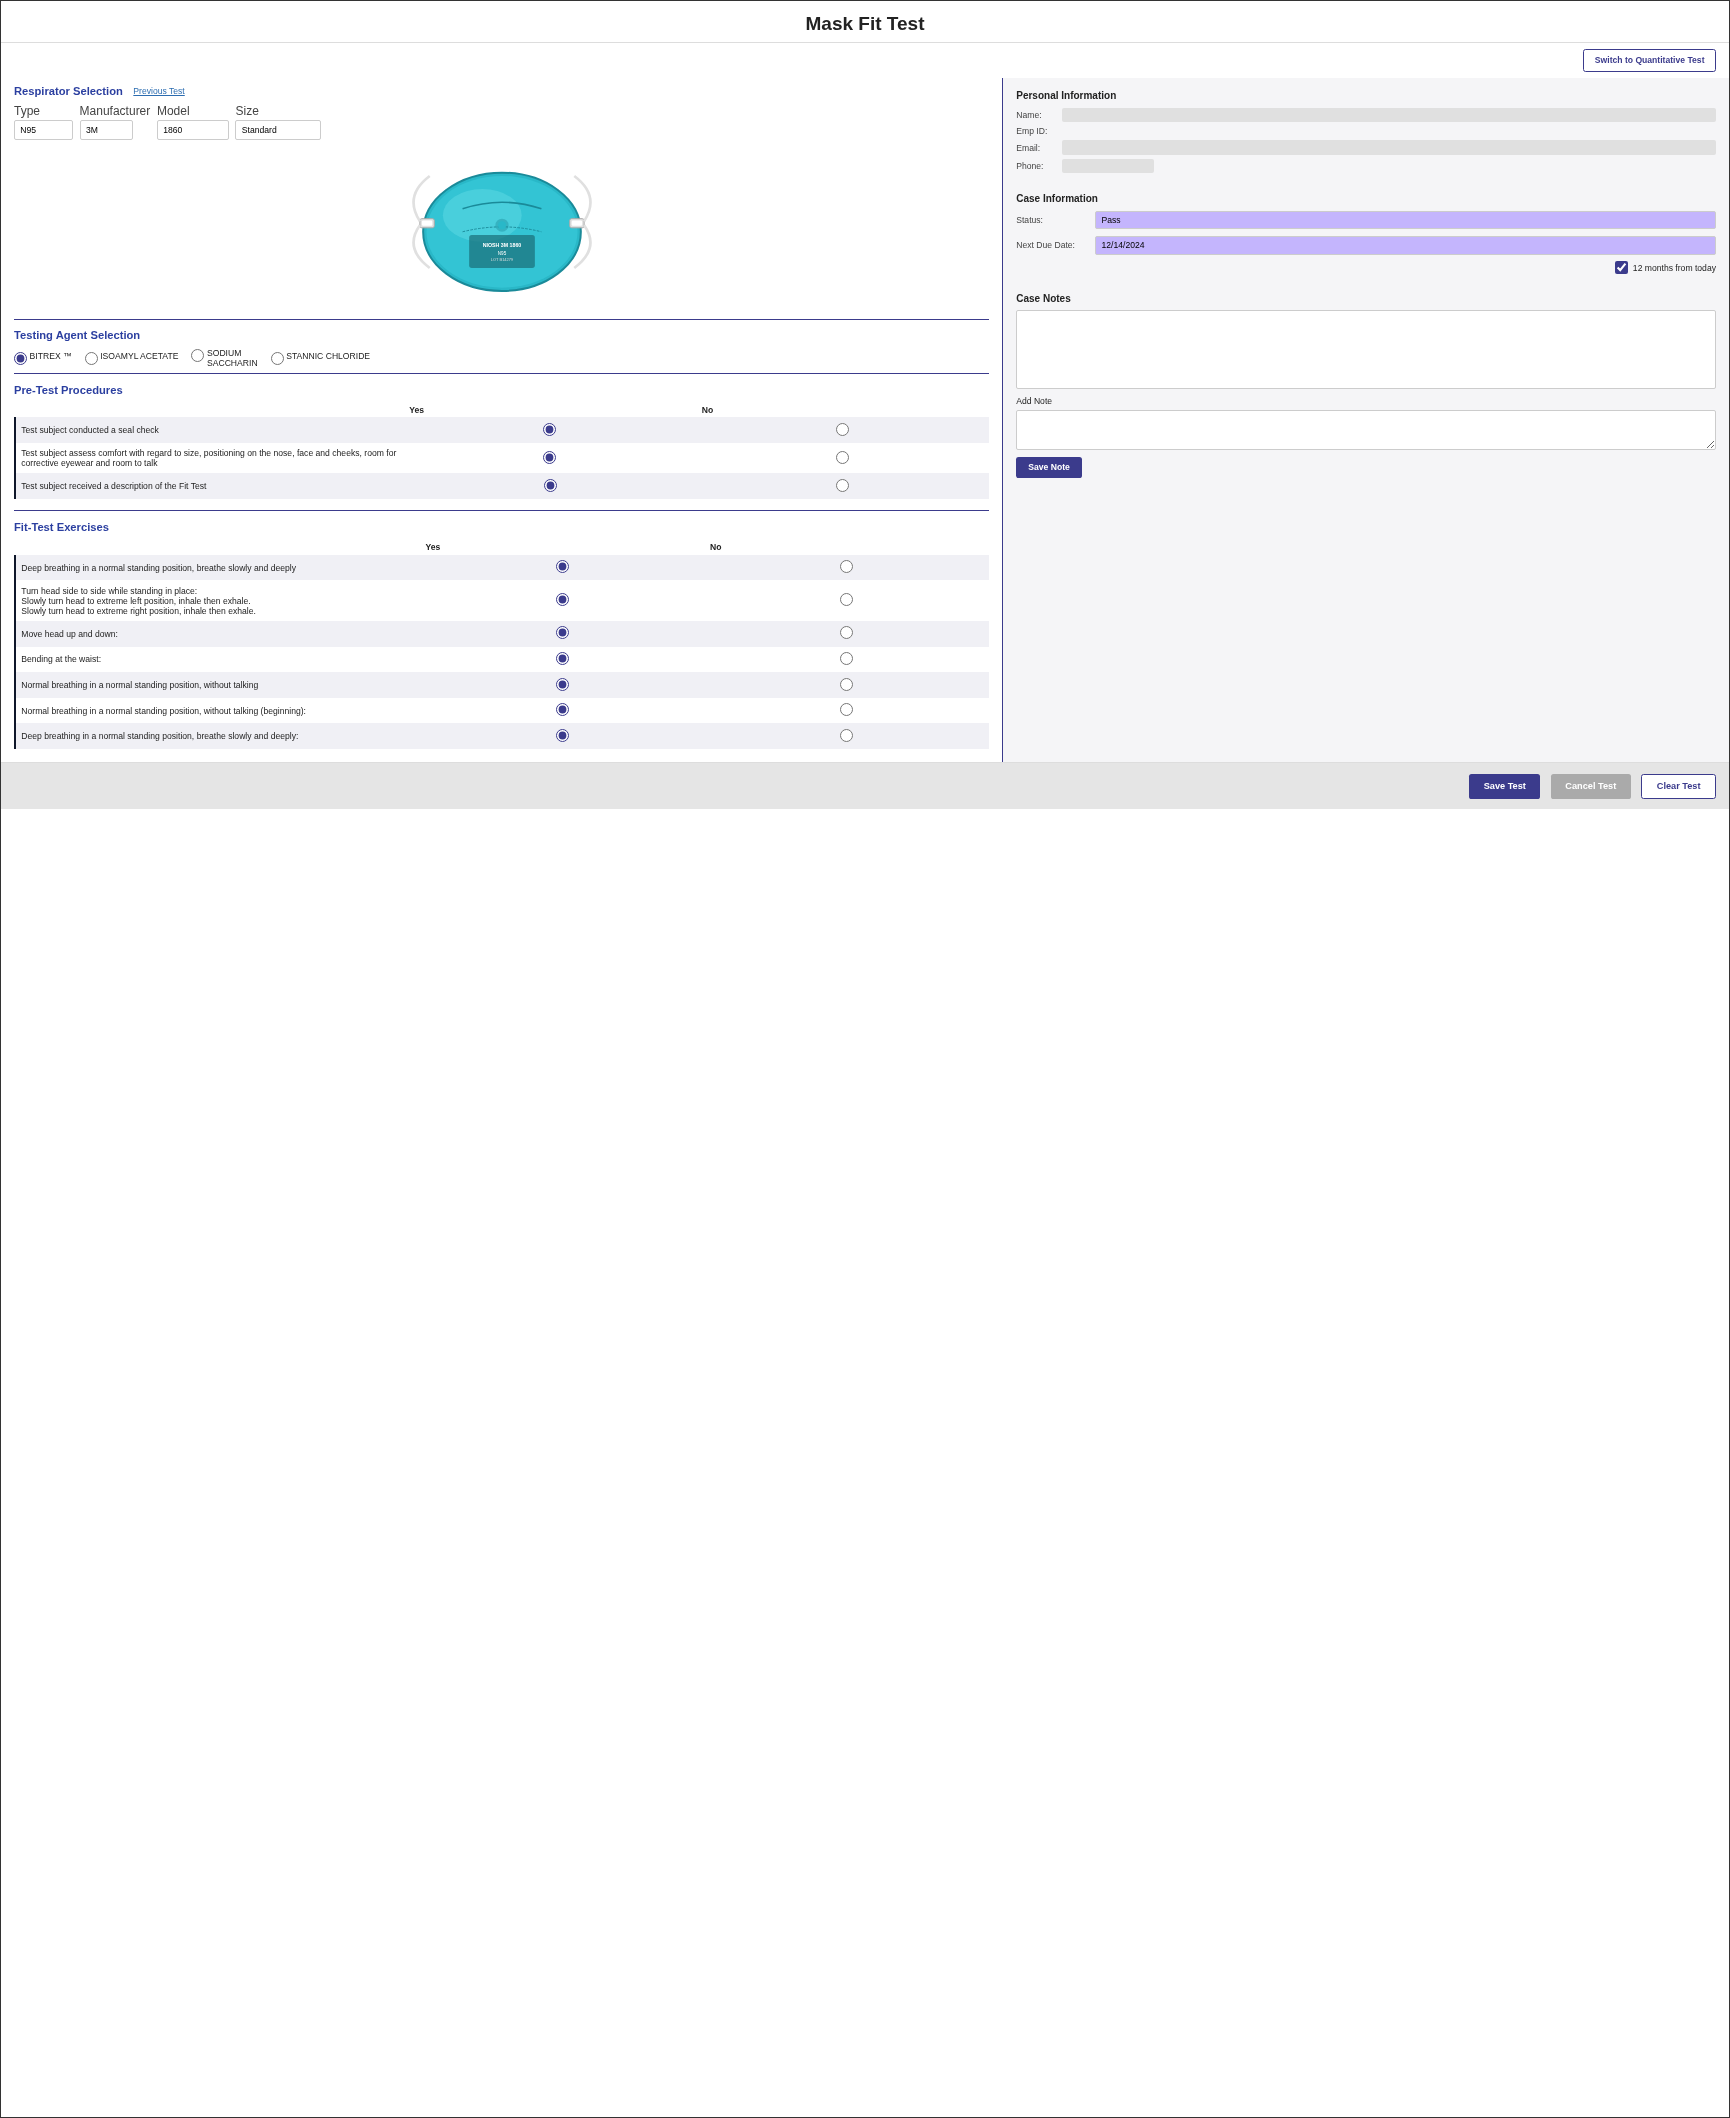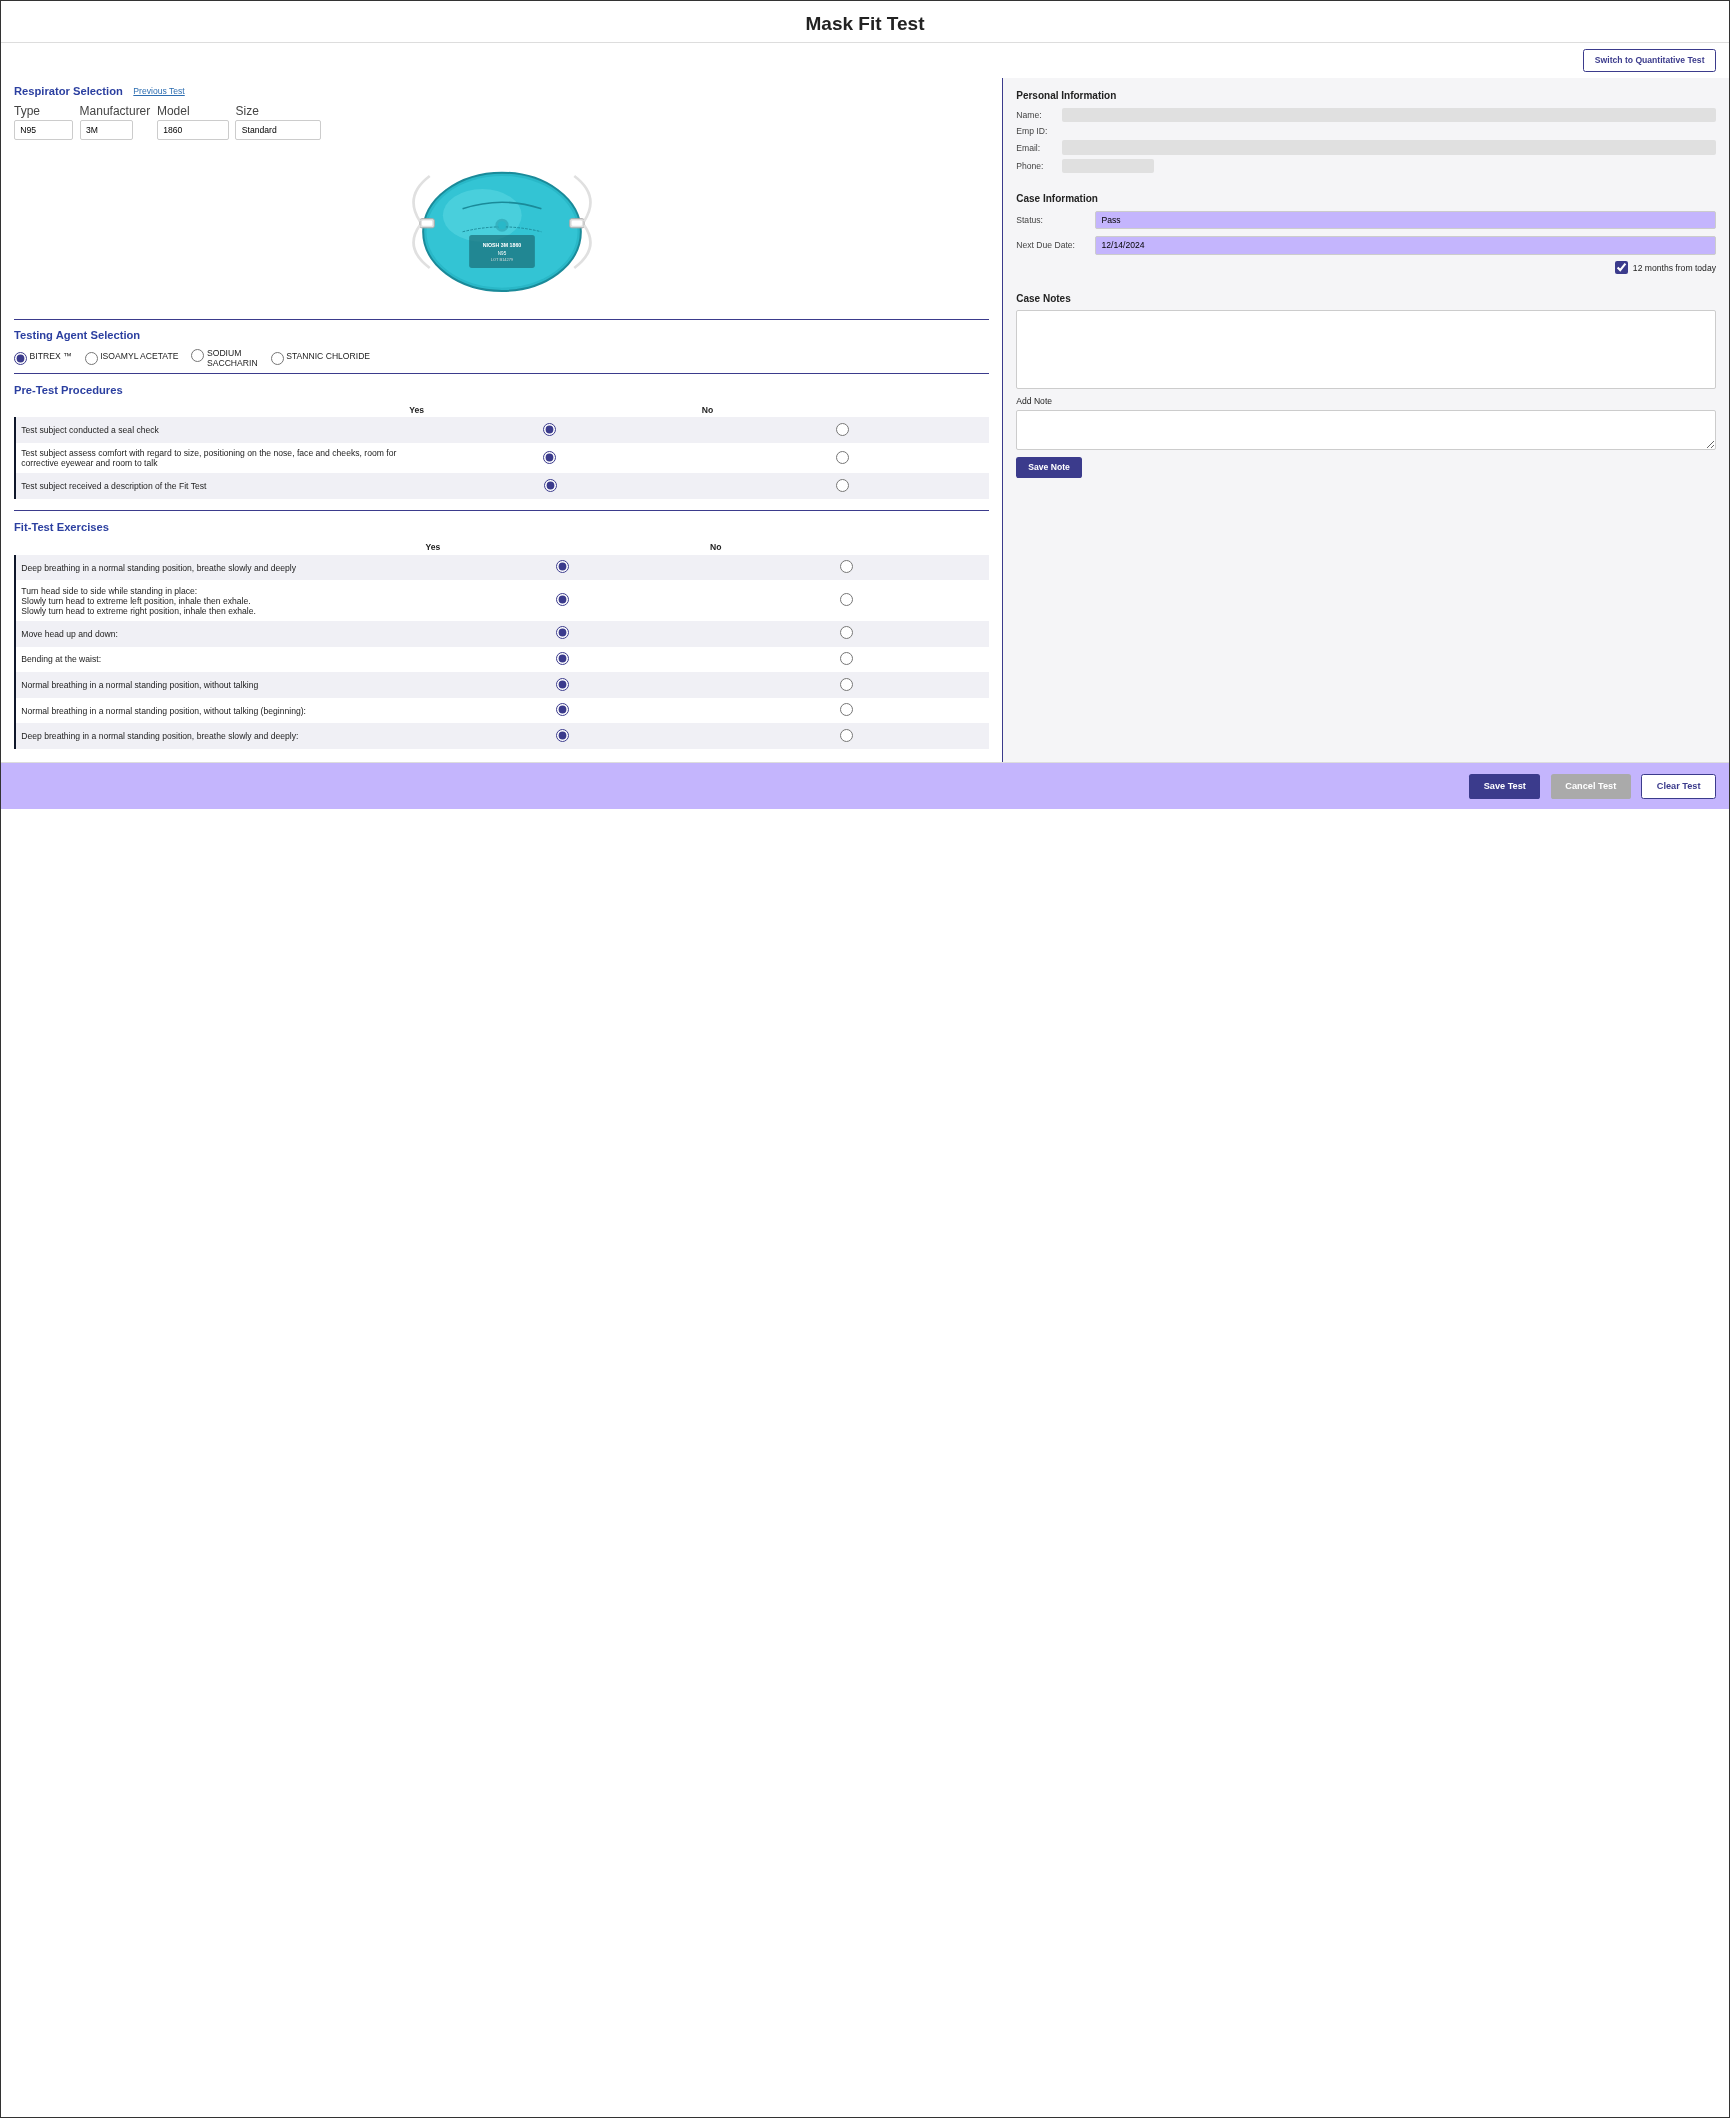--- a/index.html
+++ b/index.html
@@ -252,21 +252,21 @@
       cursor: pointer;
       margin-top: 5.3px;
     }
     
     .bottom-bar {
       display: flex;
       justify-content: flex-end;
       gap: 10.5px;
       padding: 10.5px 13px;
       border-top: 0.7px solid #ddd;
-      background: #c4b5fd;
+      background: #e5e5e5;
     }
     .btn-save-test {
       background: #3b3b8c;
       color: #fff;
       border: none;
       border-radius: 2.6px;
       padding: 6.6px 14.5px;
       font-size: 9.2px;
       font-weight: 600;
       cursor: pointer;

